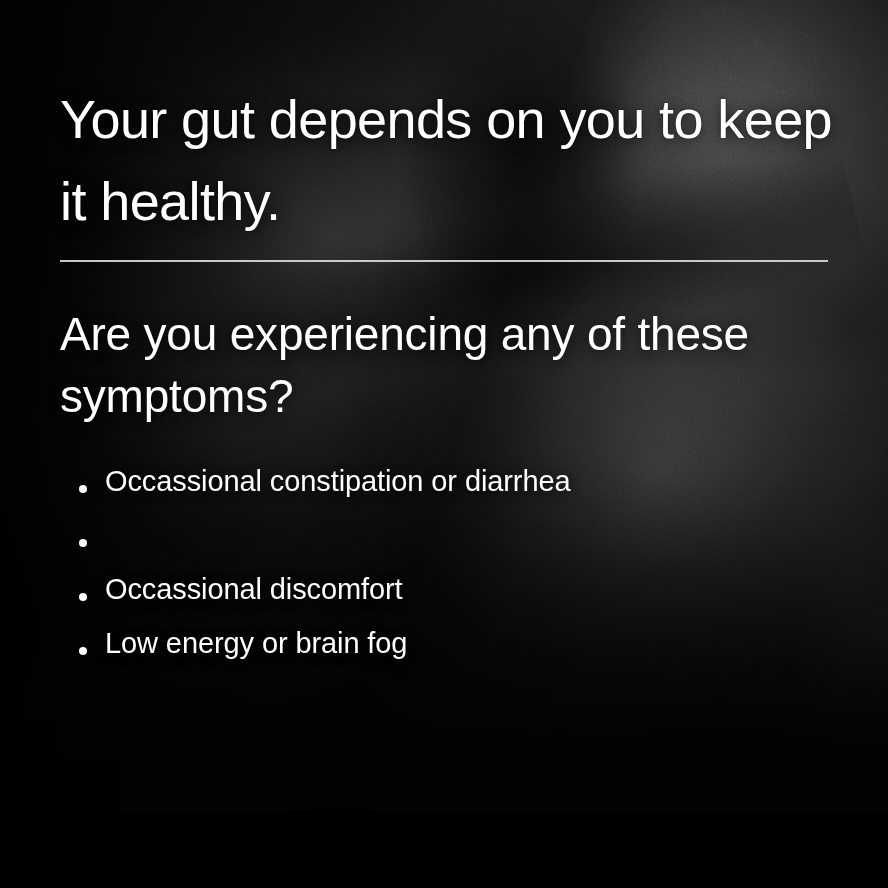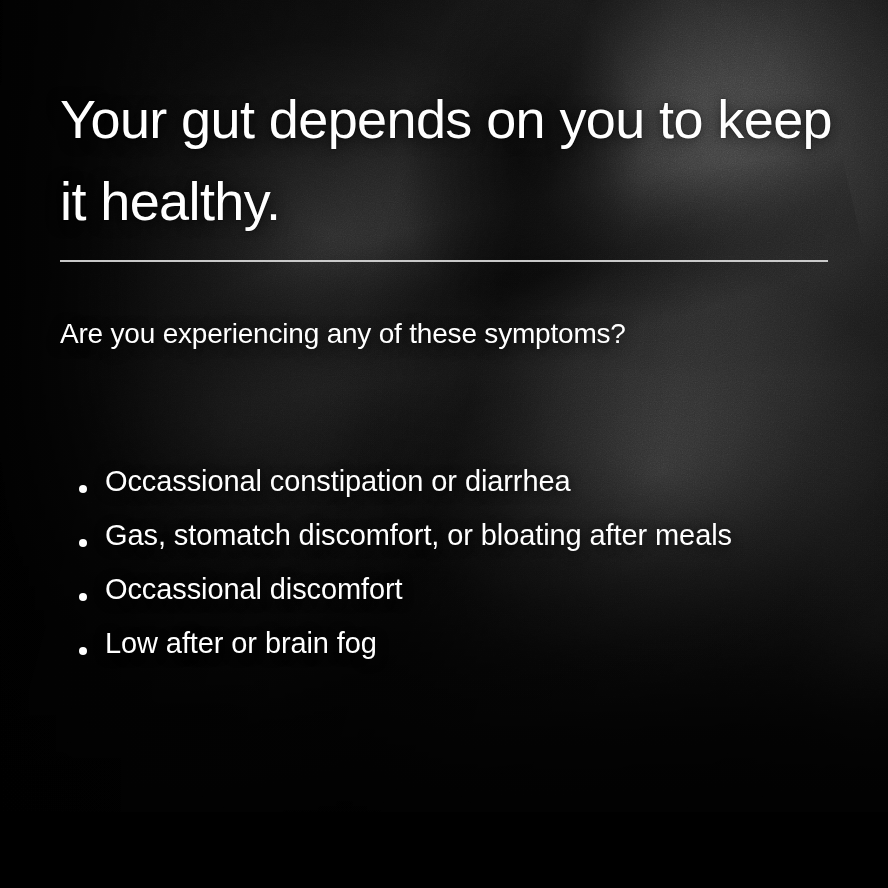--- a/index.html
+++ b/index.html
@@ -171,21 +171,21 @@
     background: #d8d8d8;
     opacity: 0.92;
   }
 
   .subhead {
     position: absolute;
     left: 60px;
     top: 303px;
     width: 700px;
     margin: 0;
-    font-size: 28px;
+    font-size: 46px;
     line-height: 62px;
     font-weight: 400;
     letter-spacing: -0.2px;
     color: #ffffff;
     text-shadow: 0 2px 14px rgba(0,0,0,0.8);
   }
 
   .symptom-list {
     position: absolute;
     left: 60px;
@@ -256,26 +256,25 @@
 
     <h2 class="subhead">Are you experiencing any of these symptoms?</h2>
 
     <ul class="symptom-list">
       <li class="symptom-item">
         <span class="bullet-dot"></span>
         <span>Occassional constipation or diarrhea</span>
       </li>
       <li class="symptom-item">
         <span class="bullet-dot"></span>
-        <span>Gas, stomatch discomfort, or bloating after meals</span>
       </li>
       <li class="symptom-item">
         <span class="bullet-dot"></span>
         <span>Occassional discomfort</span>
       </li>
       <li class="symptom-item">
         <span class="bullet-dot"></span>
-        <span>Low after or brain fog</span>
+        <span>Low energy or brain fog</span>
       </li>
     </ul>
 
   </div>
 </div>
 
 </body></html>

